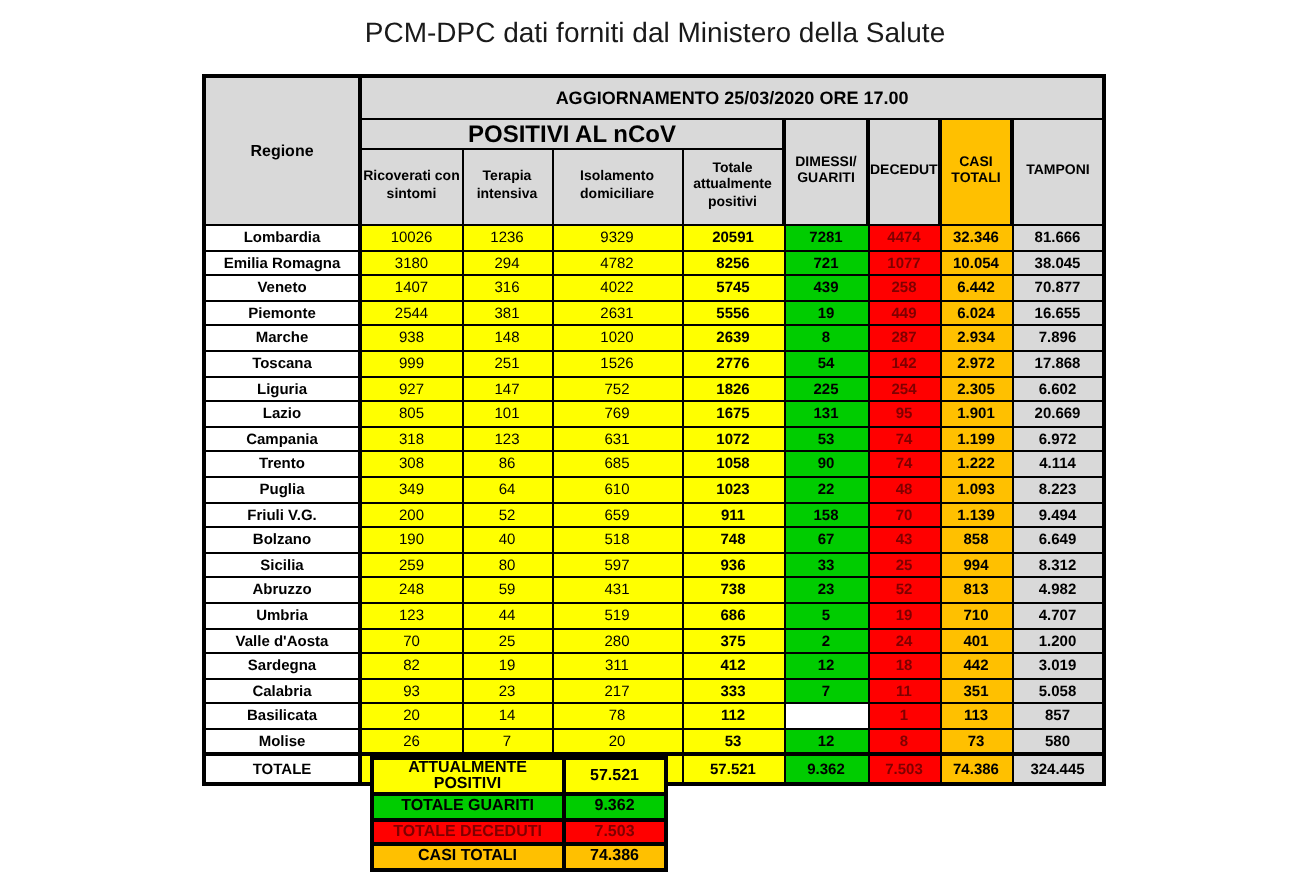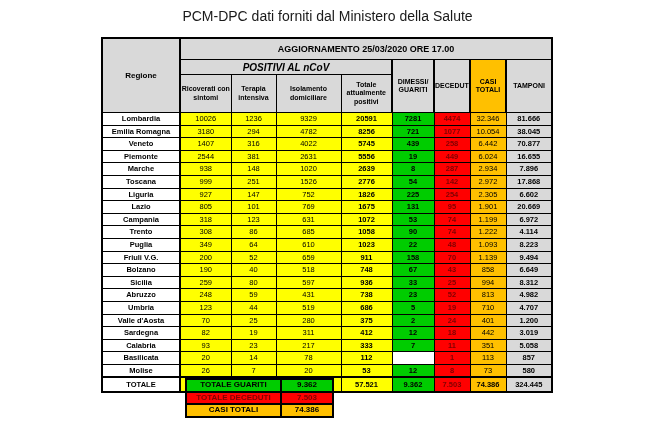--- a/index.html
+++ b/index.html
@@ -8,34 +8,34 @@
   .title{position:absolute;top:8px;left:0;width:100%;text-align:center;
          font-size:14px;color:#1a1a1a;}
   table{border-collapse:collapse;}
   
   .main{position:absolute;left:101px;top:37px;width:450px;table-layout:fixed;
         border:2px solid #000;}
   .main th,.main td{border:1px solid #000;text-align:center;vertical-align:middle;
         padding:0;overflow:hidden;}
   .main th{background:#D9D9D9;font-weight:bold;}
   th.agg{height:20px;font-size:9px;}
-  th.grp{height:14px;font-size:10px;font-style:italic;}
+  th.grp{height:14px;font-size:12px;}
   th.colh{height:37px;font-size:7px;line-height:1.2;}
   th.orange-h{background:#FFC000;}
   th.regione-h{font-size:8px;border-right:2px solid #000;}
   th.grp{border-right:2px solid #000;}
   th.sep{border-left:2px solid #000;border-right:2px solid #000;}
   .main td{height:11.6px;font-size:7.5px;line-height:1;}
   td.regname{font-weight:bold;background:#fff;border-right:2px solid #000;font-size:7.5px;}
   .c-y{background:#FFFF00;}
   .c-b{font-weight:bold;}
   .c-g{background:#00CC00;font-weight:bold;border-left:2px solid #000;border-right:2px solid #000;}
   .c-g.empty{background:#FFFFFF;}
   .c-r{background:#FF0000;color:#7F0000;font-weight:bold;border-right:2px solid #000;}
-  .c-o{background:#FFC000;font-weight:normal;border-right:2px solid #000;}
+  .c-o{background:#FFC000;font-weight:bold;border-right:2px solid #000;}
   .c-gy{background:#D9D9D9;font-weight:bold;}
   tr.total td{font-weight:bold;border-top:2px solid #000;height:13px;}
   
   .summary{position:absolute;left:185px;top:378px;width:149px;border:2px solid #000;}
   .summary td{border:2px solid #000;height:10.5px;font-size:8px;font-weight:bold;
         text-align:center;padding:0;line-height:1;}
   .sum-label{width:97px;}
   .sum-value{width:52px;}
   .s-y{background:#FFFF00;}
   .s-g{background:#00CC00;}
@@ -321,20 +321,24 @@
           <td class="c-g">9.362</td>
           <td class="c-r">7.503</td>
           <td class="c-o">74.386</td>
           <td class="c-gy">324.445</td>
         </tr>
       </tbody>
   </table>
 
   <table class="summary">
     <tbody>
+        <tr>
+      <td class="sum-label s-y">ATTUALMENTE POSITIVI</td>
+      <td class="sum-value s-y">57.521</td>
+    </tr>
     <tr>
       <td class="sum-label s-g">TOTALE GUARITI</td>
       <td class="sum-value s-g">9.362</td>
     </tr>
     <tr>
       <td class="sum-label s-r">TOTALE DECEDUTI</td>
       <td class="sum-value s-r">7.503</td>
     </tr>
     <tr>
       <td class="sum-label s-o">CASI TOTALI</td>

